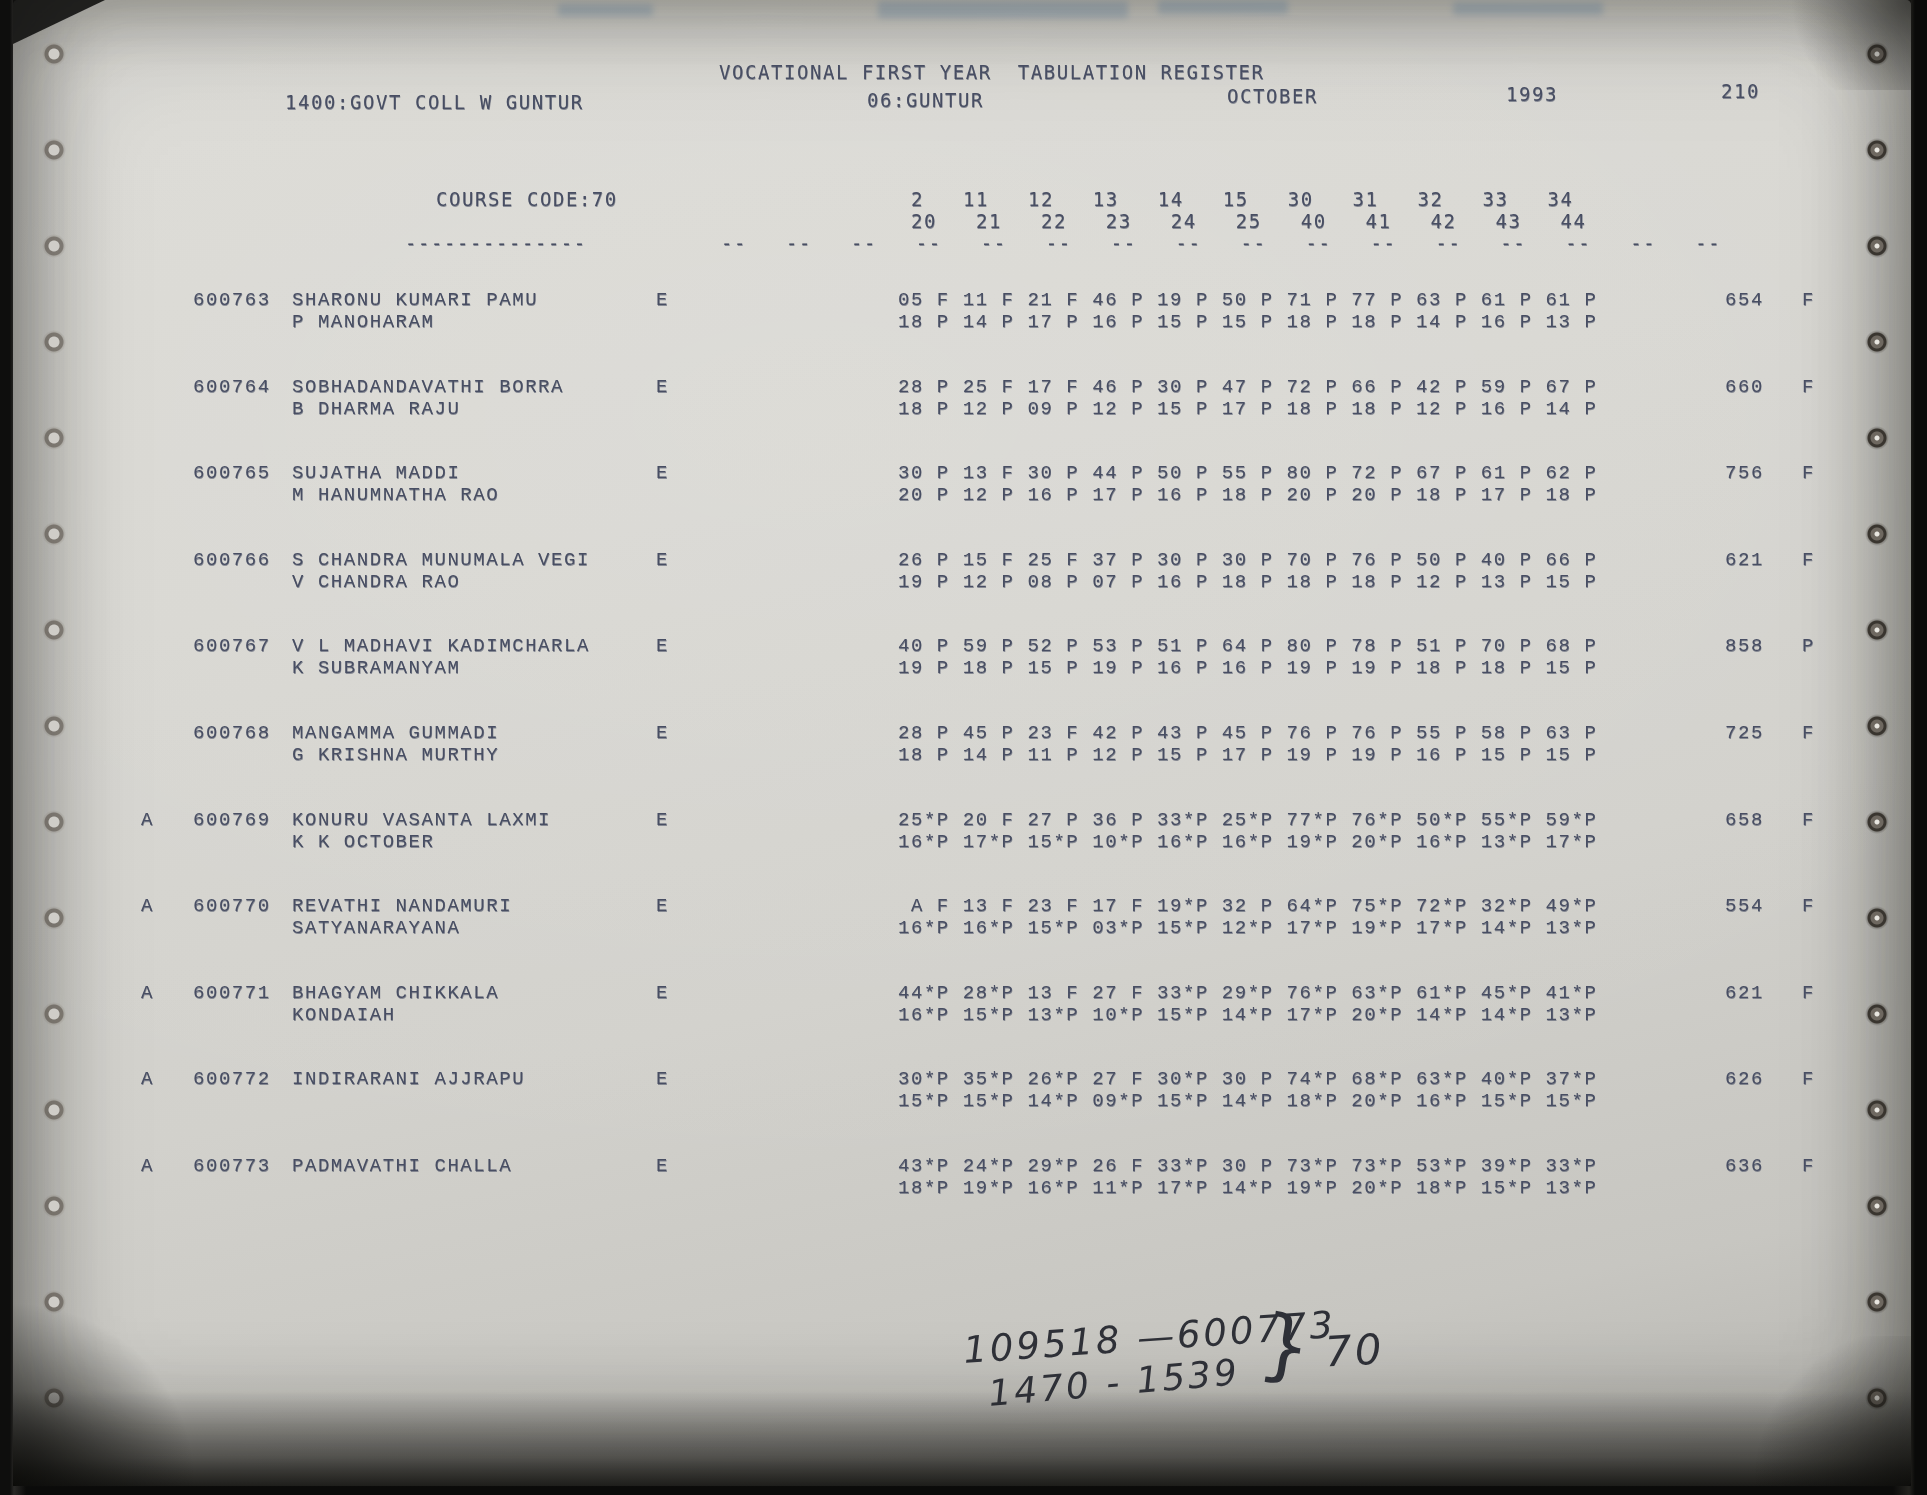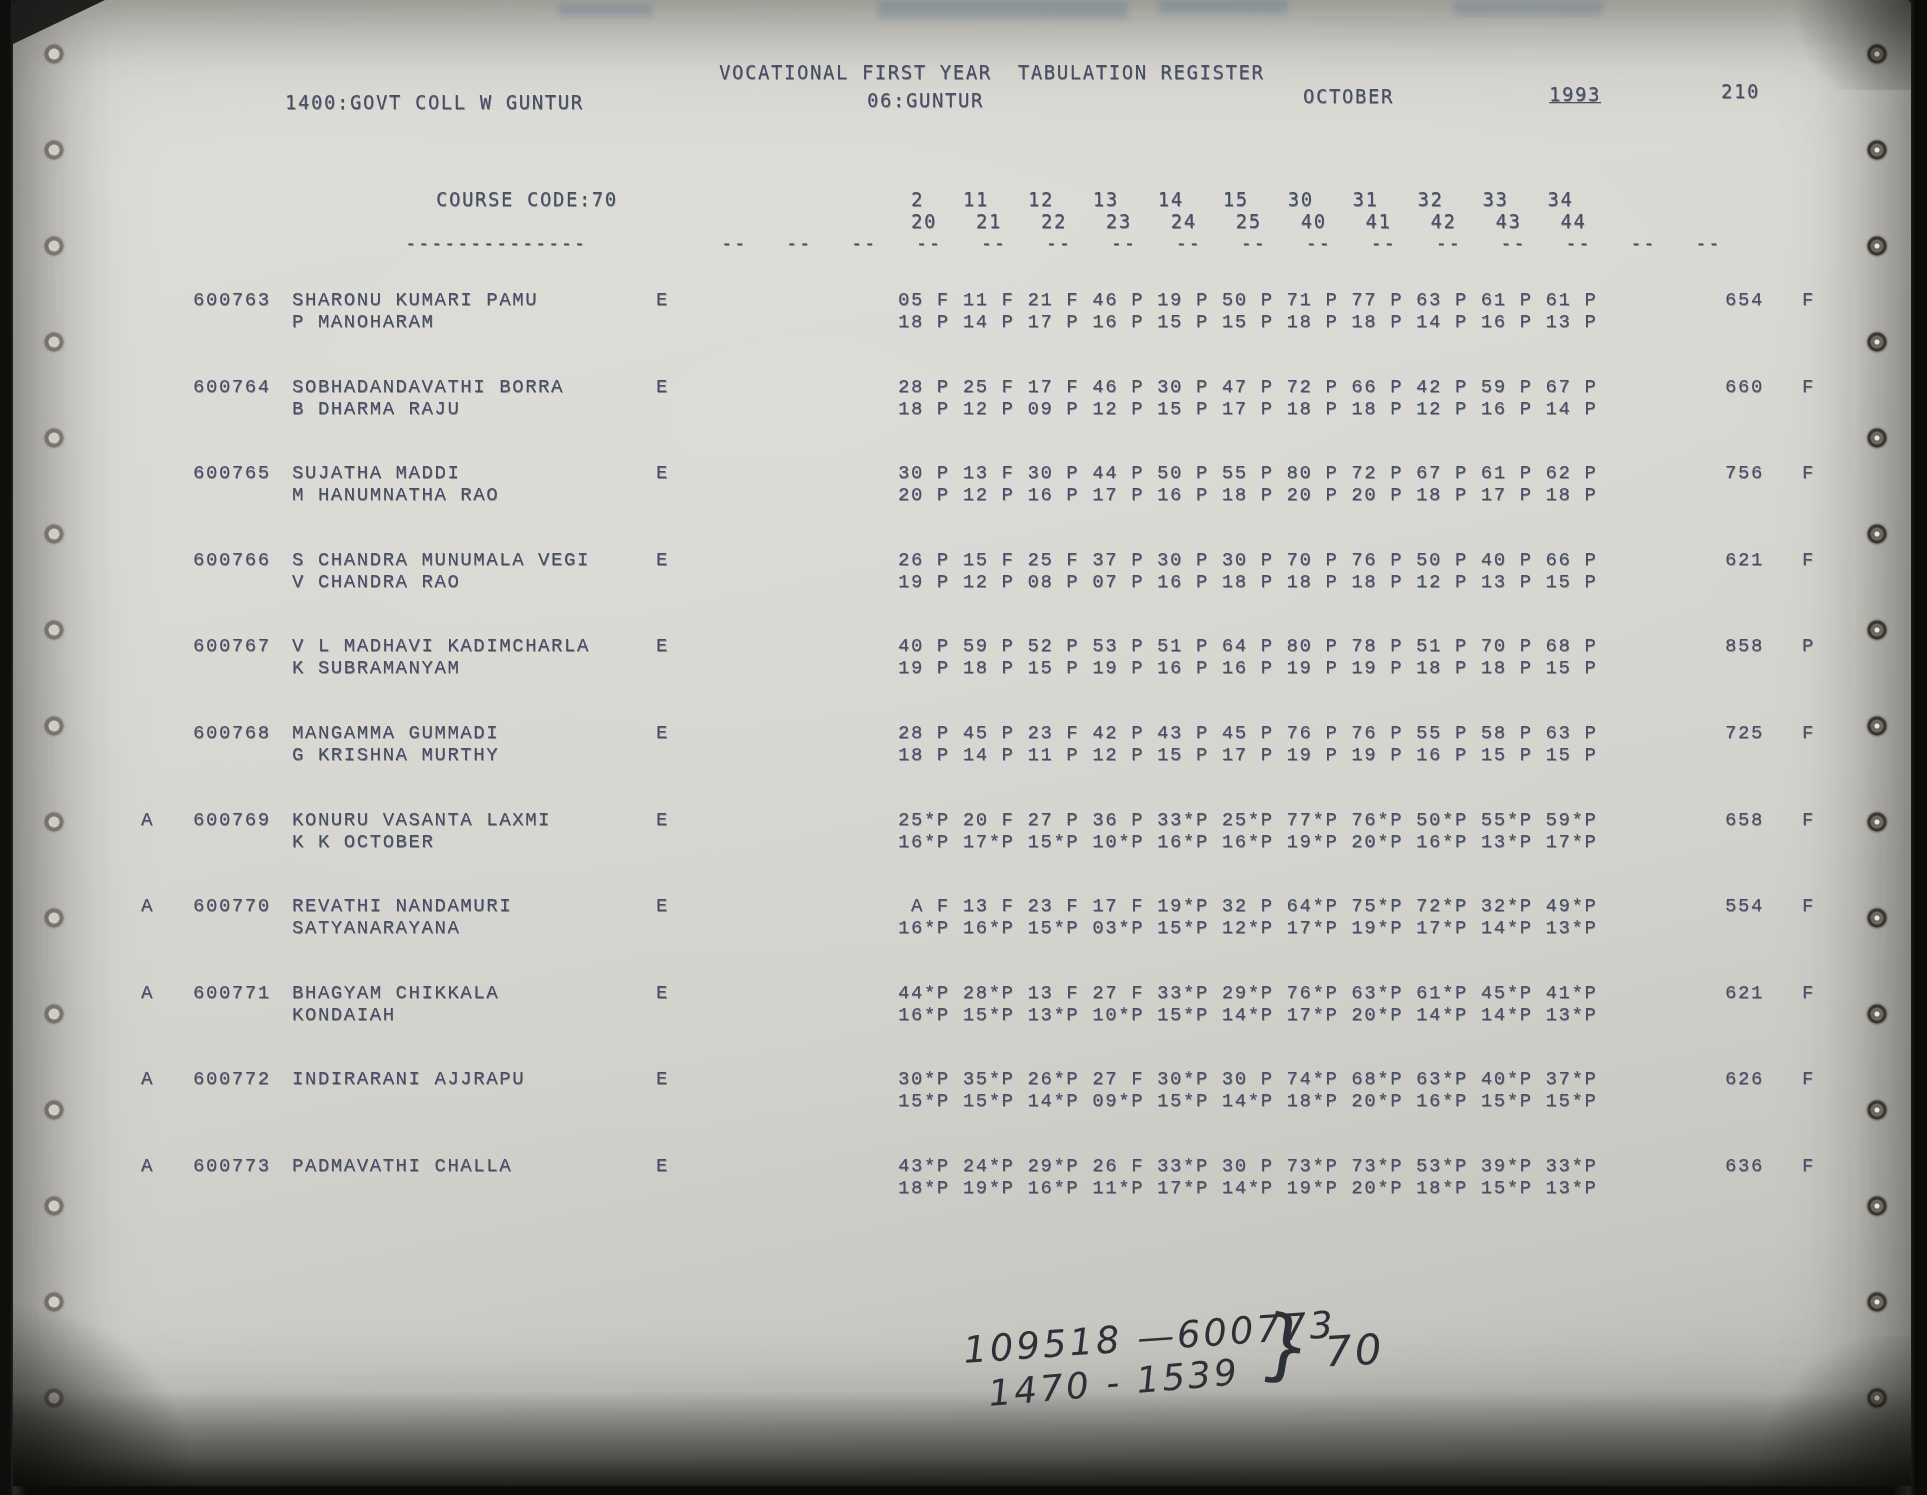--- a/index.html
+++ b/index.html
@@ -74,22 +74,22 @@
     <div class="ghost" style="left:545px;top:4px;width:95px;height:12px;"></div>
     <div class="ghost" style="left:865px;top:1px;width:250px;height:17px;"></div>
     <div class="ghost" style="left:1145px;top:0;width:130px;height:14px;"></div>
     <div class="ghost" style="left:1440px;top:2px;width:150px;height:13px;"></div>
 
     <div class="print">
 
       <div class="t" style="left:706px;top:62px;">VOCATIONAL FIRST YEAR  TABULATION REGISTER</div>
       <div class="t" style="left:272px;top:92px;">1400:GOVT COLL W GUNTUR</div>
       <div class="t" style="left:854px;top:90px;">06:GUNTUR</div>
-      <div class="t" style="left:1290px;top:86px;">OCTOBER</div>
-      <div class="t" style="left:1536px;top:84px;text-decoration:underline;">1993</div>
+      <div class="t" style="left:1214px;top:86px;">OCTOBER</div>
+      <div class="t" style="left:1493px;top:84px;">1993</div>
       <div class="t" style="left:1708px;top:81px;">210</div>
 
       <div class="t" style="left:395px;top:189px;margin-left:28px;">COURSE CODE:70</div>
       <div class="t" style="left:392px;top:233px;">--------------</div>
       <div class="t" style="left:898px;top:189px;">2   11   12   13   14   15   30   31   32   33   34</div>
       <div class="t" style="left:898px;top:211px;">20   21   22   23   24   25   40   41   42   43   44</div>
       <div class="t" style="left:708px;top:233px;">--   --   --   --   --   --   --   --   --   --   --   --   --   --   --   --</div>
 
       <div class="rows">
 

